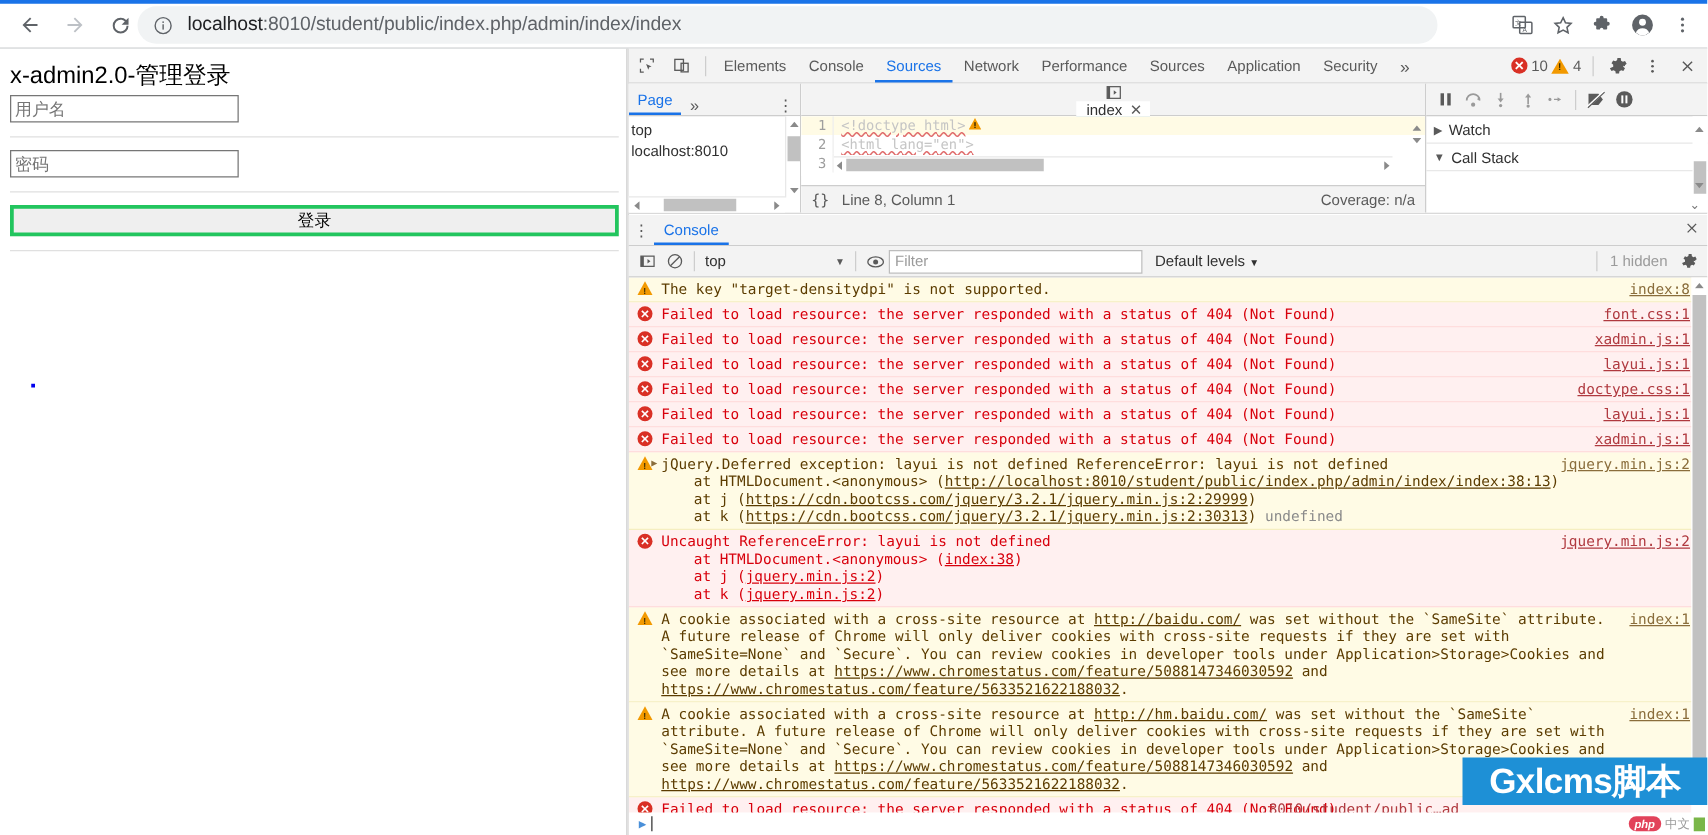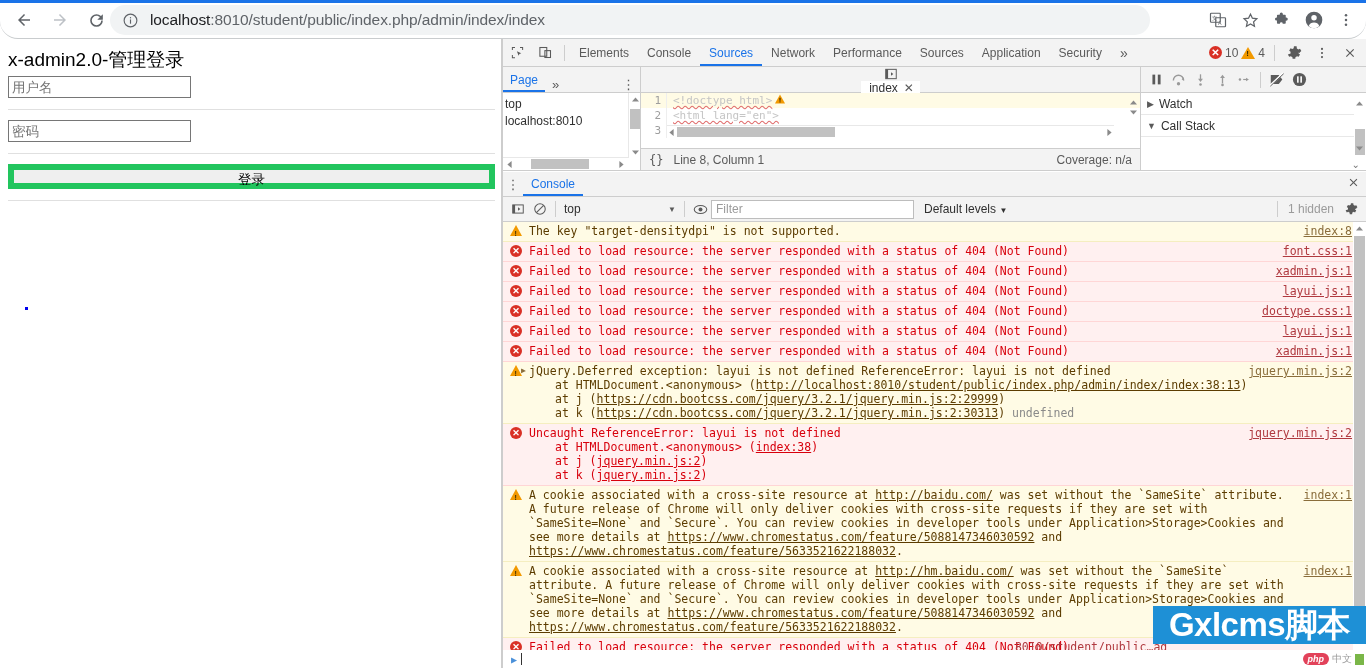--- a/index.html
+++ b/index.html
@@ -10,21 +10,20 @@
     font-family: "Liberation Sans", sans-serif;
     background: #fff;
   }
   #root { position: relative; width: 1366px; height: 668px; }
 
   
   .chrome {
     position: absolute; left: 0; top: 0; width: 1366px; height: 39px;
     background: #fff;
     border-bottom: 1px solid #c9ccce;
-    border-radius: 18px;
   }
   .chrome-topline {
     position: absolute; left: 0; top: 0; width: 1366px; height: 3px;
     background: #1a73e8;
   }
   .nav-btns {
     position: absolute; left: 6px; top: 3px; display: flex; align-items: center;
     height: 34px;
   }
   .navbtn {
@@ -73,21 +72,21 @@
   }
   .field::placeholder { color: #757575; }
   .hr {
     border: none; border-top: 1px solid #e0e0e0; margin: 11px 0 10px 0;
     width: 487px;
   }
   .login-btn {
     display: block;
     width: 487px; height: 25px;
     background: #efefef;
-    border: 6px solid #22c55e;
+    border: 3px solid #22c55e;
     font-size: 13.5px; color: #000;
     cursor: pointer;
     font-family: "Liberation Sans", sans-serif;
   }
   .blue-dot {
     position: absolute; left: 25px; top: 268px;
     width: 3px; height: 3px; background: #0000ee;
   }
 
   
@@ -256,23 +255,23 @@
   .console-vscroll .thumb{position:absolute;left:1px;top:14px;width:11px;height:400px;background:#c1c1c1;}
   .console-vscroll .uparrow{position:absolute;left:0;top:0;width:13px;height:13px;display:flex;align-items:center;justify-content:center;}
 
   .prompt-row { position:absolute; left:0; right:13px; bottom:0; height:18px; background:#fff;
     display:flex; align-items:center; padding-left:8px; }
   .prompt-caret{color:#4a90d9; font-size:10px; margin-right:4px;}
   .prompt-bar{width:1px;height:12px;background:#333;}
 
   
   .watermark {
-    position:absolute; right:0px; bottom:24px; width:213px; height:38px;
+    position:absolute; right:0px; bottom:24px; width:196px; height:38px;
     background:#1e90d6; display:flex; align-items:center; justify-content:center;
-    color:#fff; font-size:33px; font-weight:bold; letter-spacing:-0.5px;
+    color:#fff; font-size:28px; font-weight:bold; letter-spacing:-0.5px;
     font-family:"Liberation Sans", sans-serif;
     margin-top:44px;
   }
   .wm-sub { position:absolute; right:2px; bottom:2px; display:flex; align-items:center; gap:3px;}
   .wm-php{background:#e2425a;color:#fff;font-size:9px;border-radius:8px;padding:1px 5px;font-style:italic;font-weight:bold;
     font-family:"Liberation Sans",sans-serif;}
   .wm-cn{color:#9b9b9b;font-size:10px;font-family:"Liberation Sans",sans-serif;}
   .wm-box{width:9px;height:11px;background:#7ab648;}
 </style>
 </head>

